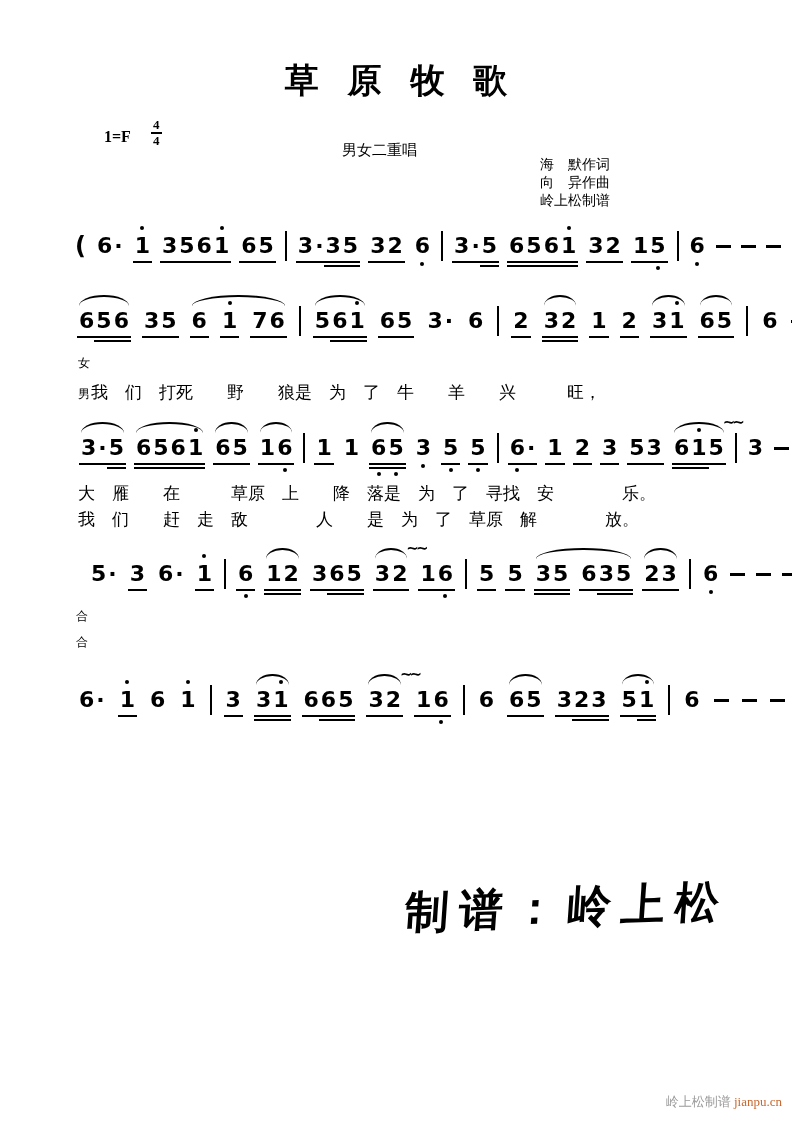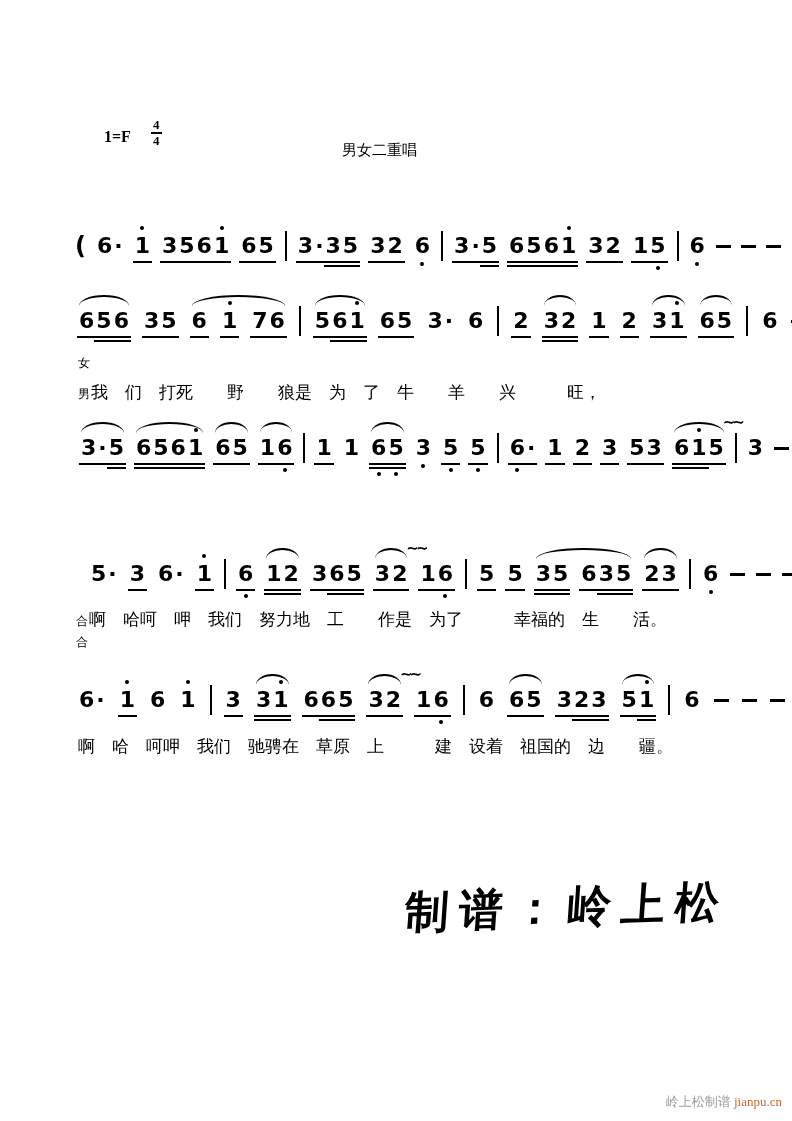--- a/index.html
+++ b/index.html
@@ -44,30 +44,36 @@
   .signature{position:absolute;left:405px;top:878px;font:700 44px "Liberation Serif",serif;
              letter-spacing:10px;transform:rotate(-2deg) skewX(-6deg);}
   .wm{position:absolute;right:10px;bottom:10px;font-size:13px;font-family:"Liberation Serif",serif;}
   .wm-site{color:#9a9a9a;}
   .wm-link{color:#c9682f;text-decoration:none;}
 </style>
 </head>
 <body>
 
 <div class="page">
+  <h1 class="title">草原牧歌</h1>
 
   <span class="keysig">1=F</span>
 
   <span class="meter">
     <span class="num">4</span>
     <span class="den">4</span>
   </span>
 
   <span class="subtitle">男女二重唱</span>
 
+  <div class="credits">
+    <div>海　默作词</div>
+    <div>向　异作曲</div>
+    <div>岭上松制谱</div>
+  </div>
 
   <div class="score" id="score">
       <div class="mline" style="top: 228px; left: 75px; gap: 10px;">
         <span class="px">(</span>
         <span class="nt">
           <span class="ch">6</span>
           <span class="ch">·</span>
         </span>
         <span class="nt">
           <span class="ch">1<i class="ul" style="bottom: -4px;"></i><i class="od hi"></i></span>
@@ -294,20 +300,28 @@
           <i class="mo">∼∼</i>
         </span>
         <span class="blw">
           <i class="bl"></i>
         </span>
         <span class="nt">
           <span class="ch">3</span>
         </span>
         <span class="dsh"></span>
       </div>
+      <div class="lyr" style="top: 482px; left: 78px;">
+        <div class="lrow">
+          <span class="ltxt">大　雁　　在　　　草原　上　　降　落是　为　了　寻找　安　　　　乐。</span>
+        </div>
+        <div class="lrow">
+          <span class="ltxt">我　们　　赶　走　敌　　　　人　　是　为　了　草原　解　　　　放。</span>
+        </div>
+      </div>
       <div class="mline" style="top: 556px; left: 90px; gap: 11px;">
         <span class="nt">
           <span class="ch">5</span>
           <span class="ch">·</span>
         </span>
         <span class="nt">
           <span class="ch">3<i class="ul" style="bottom: -4px;"></i></span>
         </span>
         <span class="nt">
           <span class="ch">6</span>
@@ -374,21 +388,20 @@
         <span class="nt">
           <span class="ch">6<i class="od" style="bottom: -7px;"></i></span>
         </span>
         <span class="dsh"></span>
         <span class="dsh"></span>
         <span class="dsh"></span>
       </div>
       <div class="lyr" style="top: 608px; left: 76px;">
         <div class="lrow">
           <span class="pre">合</span>
-          <span class="ltxt">啊　哈呵　呷　我们　努力地　工　　作是　为了　　　幸福的　生　　活。</span>
         </div>
         <div class="lrow">
           <span class="pre">合</span>
         </div>
       </div>
       <div class="mline" style="top: 682px; left: 78px; gap: 13px;">
         <span class="nt">
           <span class="ch">6</span>
           <span class="ch">·</span>
         </span>
@@ -452,23 +465,20 @@
           <i class="bl"></i>
         </span>
         <span class="nt">
           <span class="ch">6</span>
         </span>
         <span class="dsh"></span>
         <span class="dsh"></span>
         <span class="dsh"></span>
       </div>
       <div class="lyr" style="top: 735px; left: 78px;">
-        <div class="lrow">
-          <span class="ltxt">啊　哈　呵呷　我们　驰骋在　草原　上　　　建　设着　祖国的　边　　疆。</span>
-        </div>
       </div>
     </div>
 
   <div class="signature">制谱：岭上松</div>
 
   <div class="wm">
     <span class="wm-site">岭上松制谱 </span><span class="wm-link">jianpu.cn</span>
   </div>
 </div>
 

